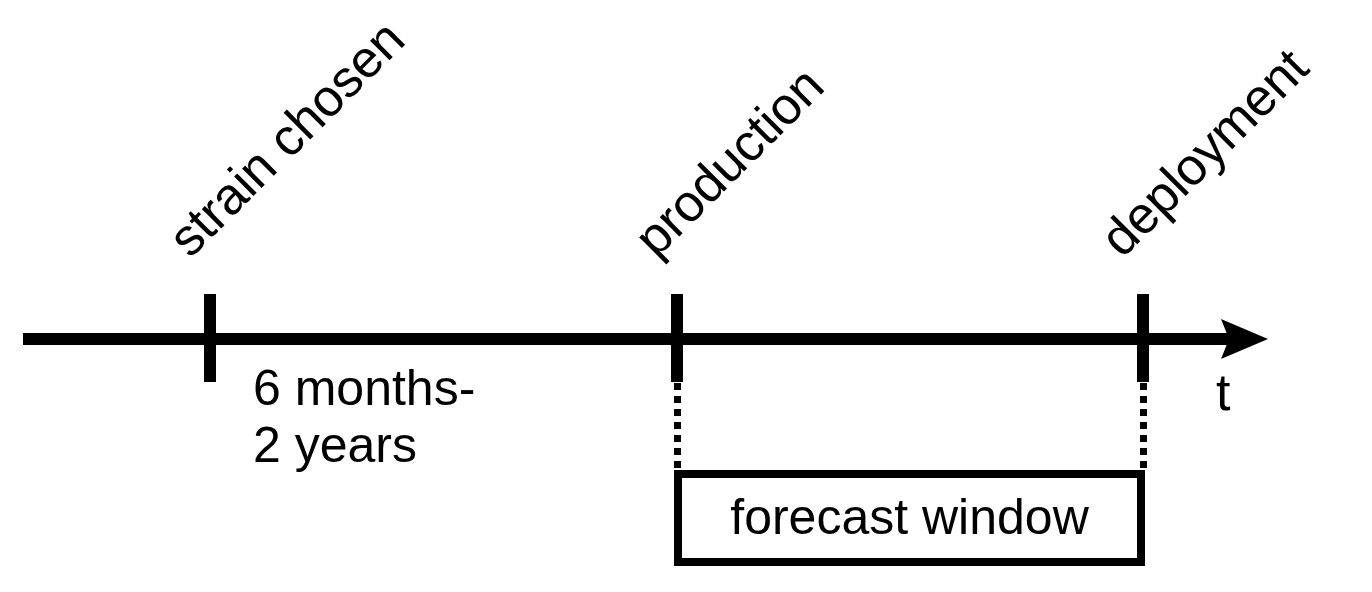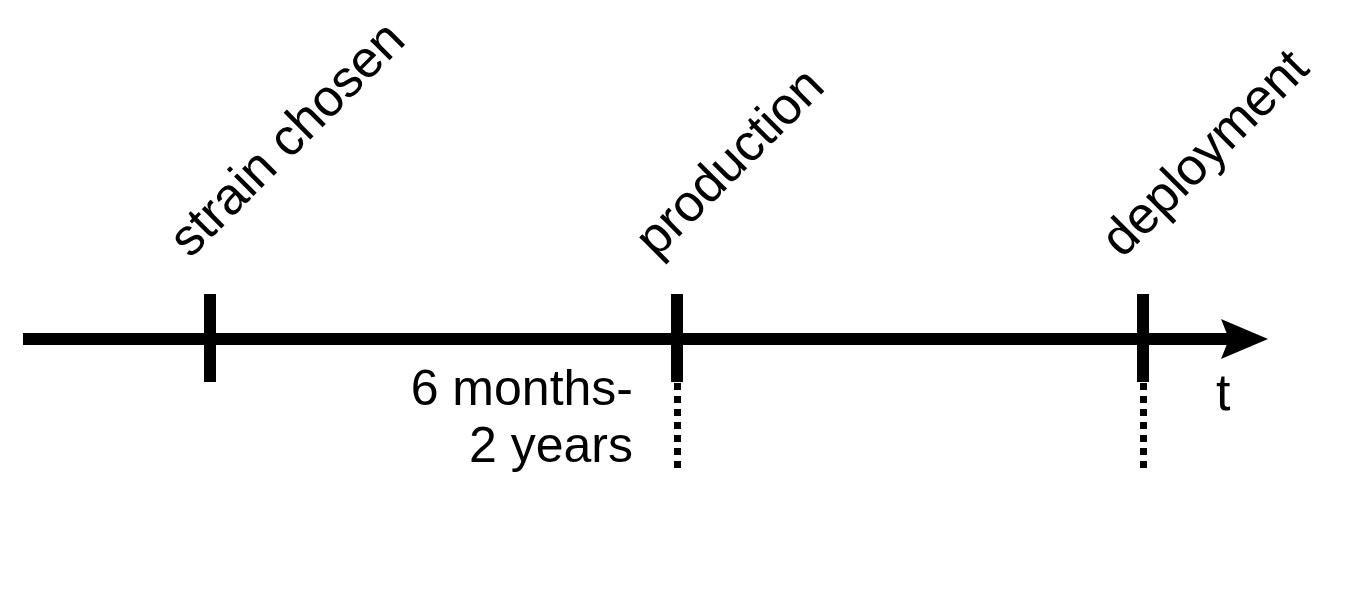--- a/index.html
+++ b/index.html
@@ -59,21 +59,21 @@
   }
   .event-label-0 { left: 196px; top: 213px; }
   .event-label-1 { left: 662px; top: 213px; }
   .event-label-2 { left: 1128px; top: 213px; }
 
   
   .interval {
     position: absolute;
     font-size: 50px;
     line-height: 1.14;
-    text-align: right;
+    text-align: left;
     white-space: pre-line;
   }
   .interval-0 { left: 253px; top: 360px; width: 380px; }
   .interval-1 { left: 720px; top: 360px; width: 380px; }
 
   
   .dropline {
     position: absolute;
     top: 383px;
     width: 7px;
@@ -138,14 +138,17 @@
   <div class="event-label event-label-0">strain chosen</div>
   <div class="event-label event-label-1">production</div>
   <div class="event-label event-label-2">deployment</div>
 
   <div class="interval interval-0">6 months-
 2 years</div>
 
   <div class="dropline dropline-0"></div>
   <div class="dropline dropline-1"></div>
 
+  <div class="forecast-box">
+    <span class="forecast-box-label">forecast window</span>
+  </div>
 
 </div>
 
 </body></html>

